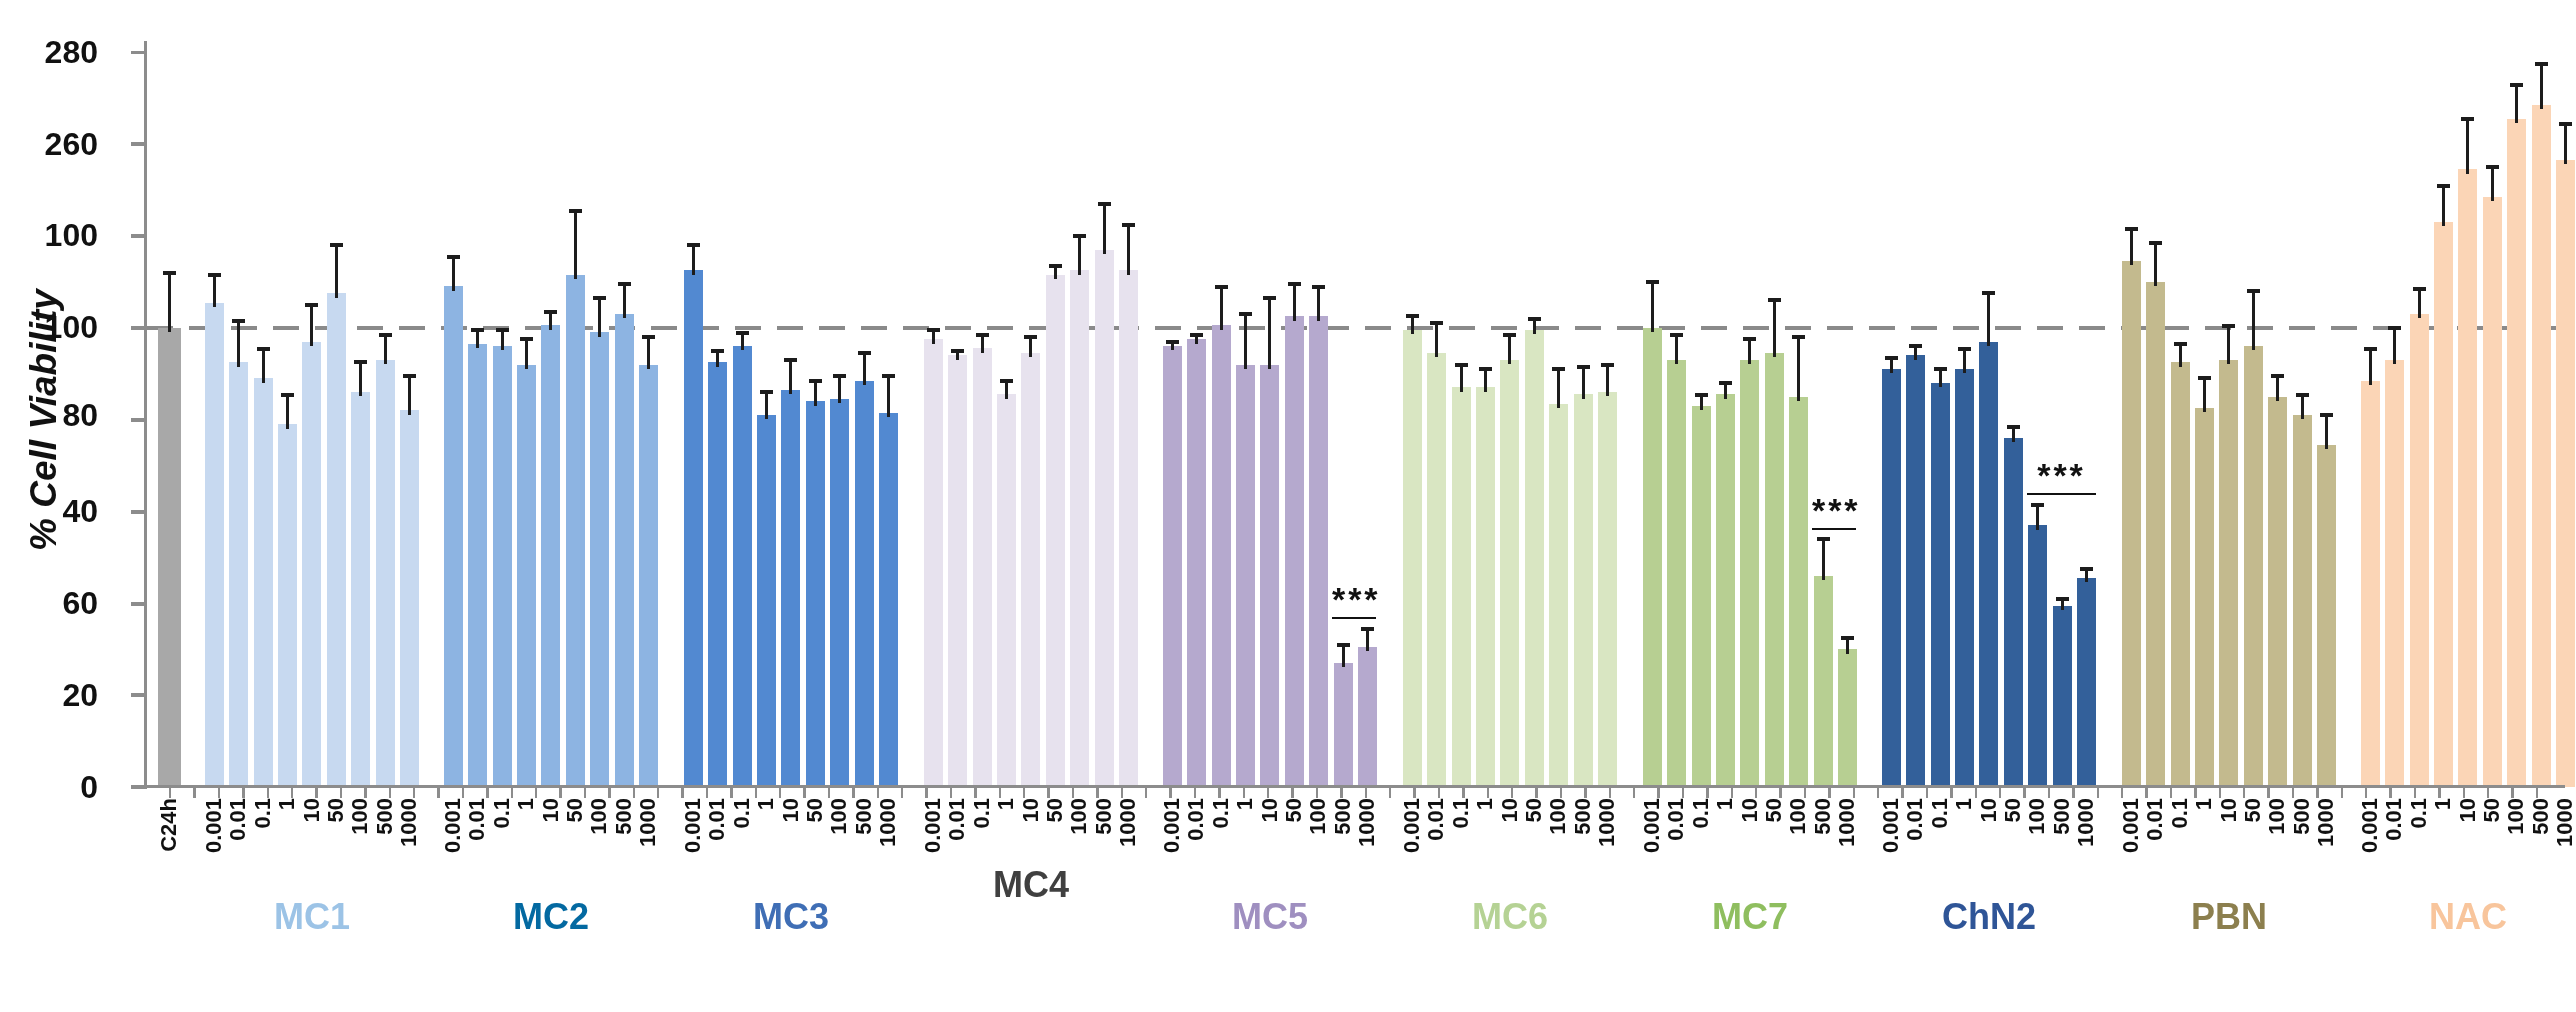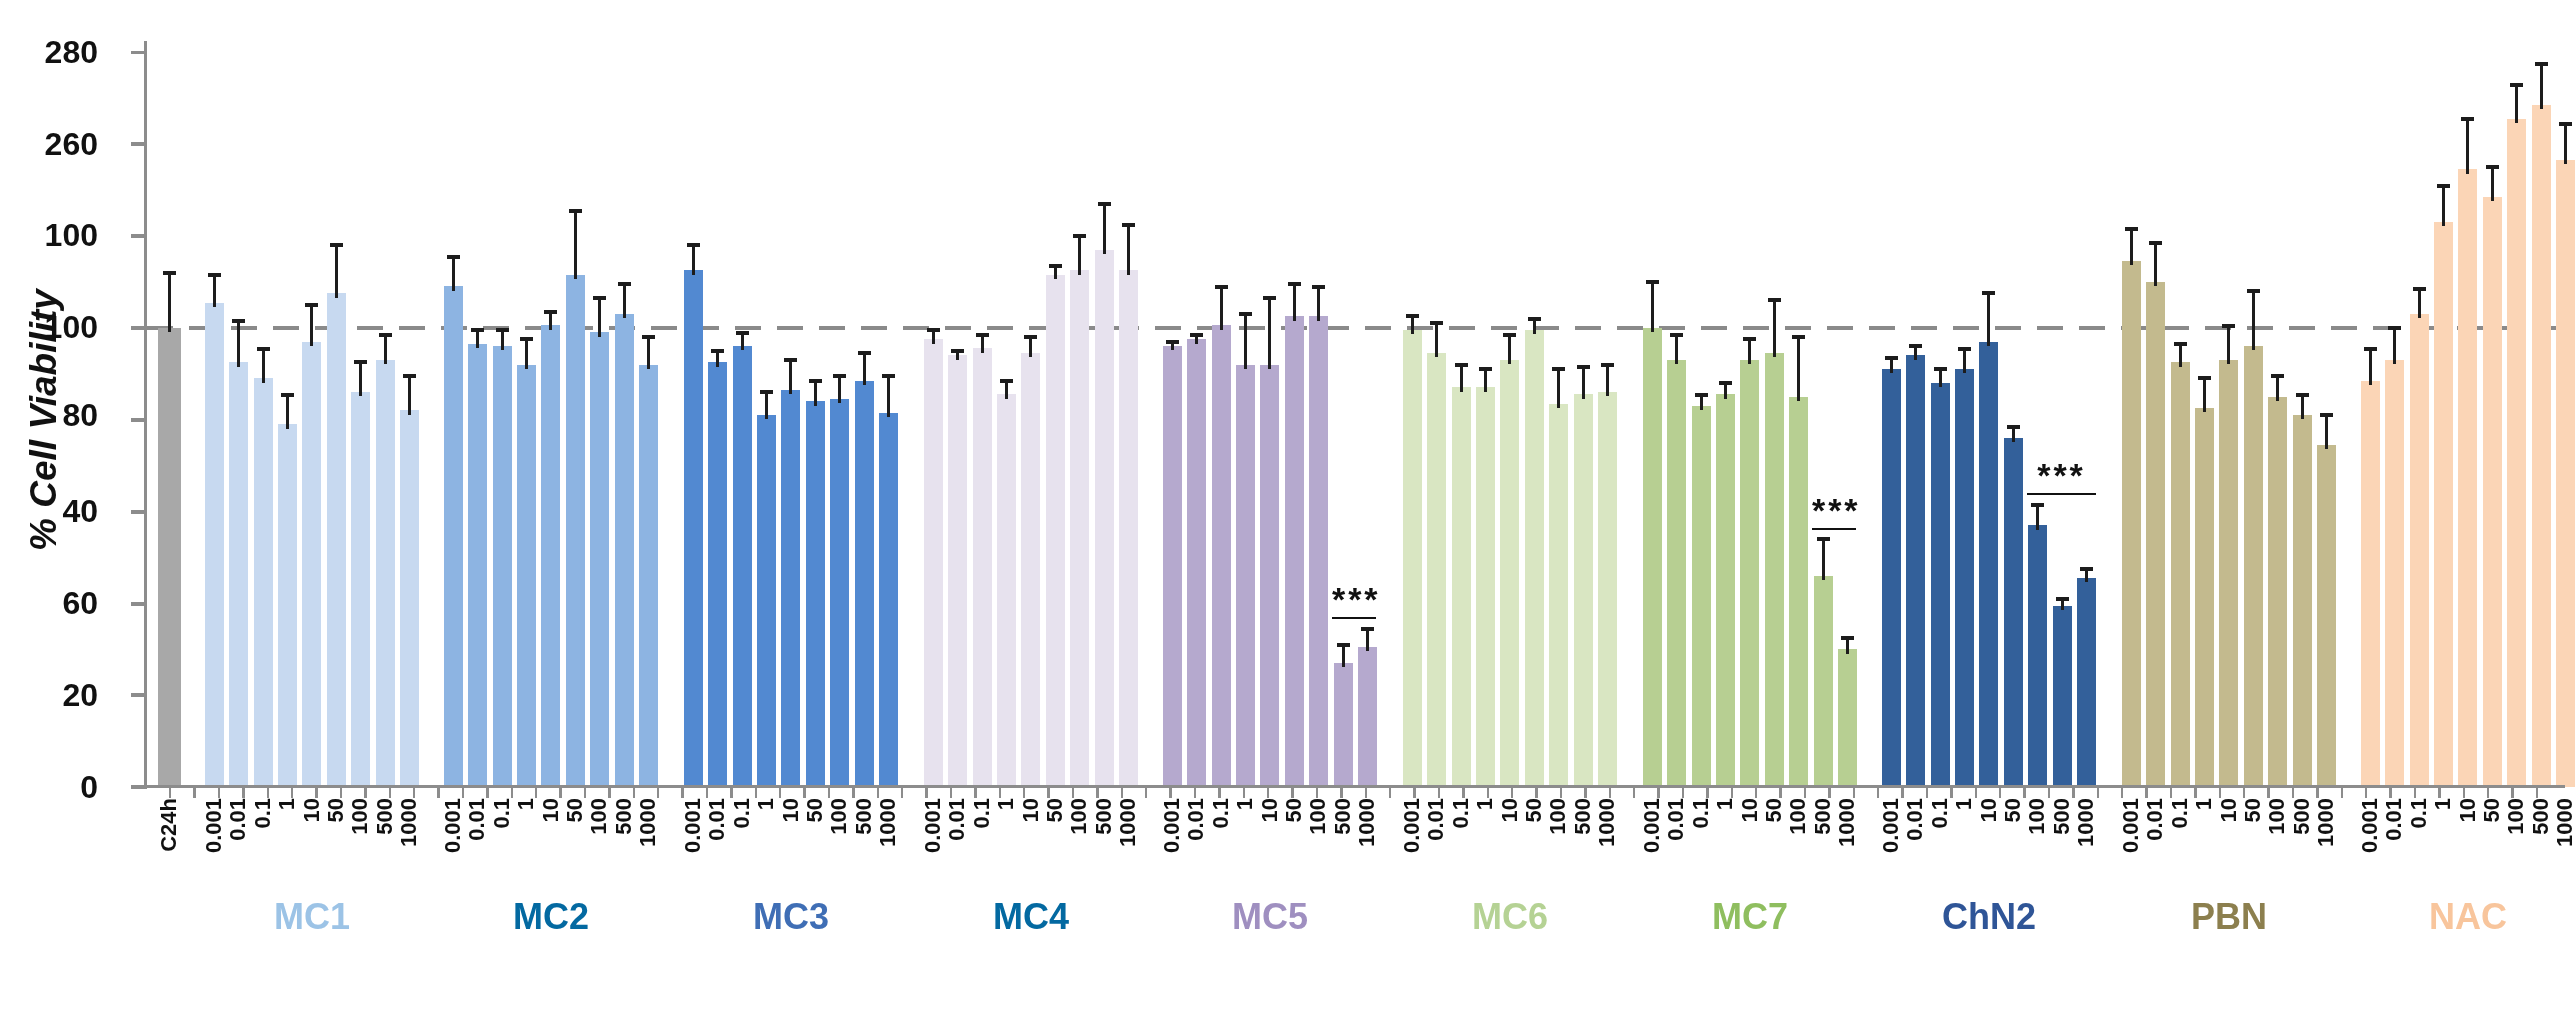--- a/index.html
+++ b/index.html
@@ -216,21 +216,21 @@
         <div class="whisker-cap" style="left: 152px; bottom: 549px; background: rgb(28, 28, 28);"></div>
         <div class="xtick" style="left: 146px; top: 746px;">100</div>
         <div class="bar" style="left: 174px; width: 18.7px; height: 537px; background: rgb(231, 226, 238);"></div>
         <div class="whisker" style="left: 182px; bottom: 533px; height: 50px; background: rgb(28, 28, 28);"></div>
         <div class="whisker-cap" style="left: 177px; bottom: 581px; background: rgb(28, 28, 28);"></div>
         <div class="xtick" style="left: 171px; top: 746px;">500</div>
         <div class="bar" style="left: 198px; width: 18.7px; height: 517px; background: rgb(231, 226, 238);"></div>
         <div class="whisker" style="left: 206px; bottom: 512px; height: 50px; background: rgb(28, 28, 28);"></div>
         <div class="whisker-cap" style="left: 201px; bottom: 560px; background: rgb(28, 28, 28);"></div>
         <div class="xtick" style="left: 195px; top: 746px;">1000</div>
-        <div class="group-label" style="left: 0px; width: 220px; top: 844px; color: #0369a1;">MC4</div>
+        <div class="group-label" style="left: 0px; width: 220px; top: 812px; color: #404040;">MC4</div>
       </div>
       <div class="group" style="left: 1013px; width: 220px;">
         <div class="bar" style="left: 2.9px; width: 18.7px; height: 441px; background: rgb(181, 169, 206);"></div>
         <div class="whisker" style="left: 10.8px; bottom: 437px; height: 9px; background: rgb(28, 28, 28);"></div>
         <div class="whisker-cap" style="left: 5.7px; bottom: 443px; background: rgb(28, 28, 28);"></div>
         <div class="xtick" style="left: 0px; top: 746px;">0.001</div>
         <div class="bar" style="left: 27px; width: 18.7px; height: 448px; background: rgb(181, 169, 206);"></div>
         <div class="whisker" style="left: 35px; bottom: 443px; height: 9px; background: rgb(28, 28, 28);"></div>
         <div class="whisker-cap" style="left: 30px; bottom: 450px; background: rgb(28, 28, 28);"></div>
         <div class="xtick" style="left: 24.4px; top: 746px;">0.01</div>

